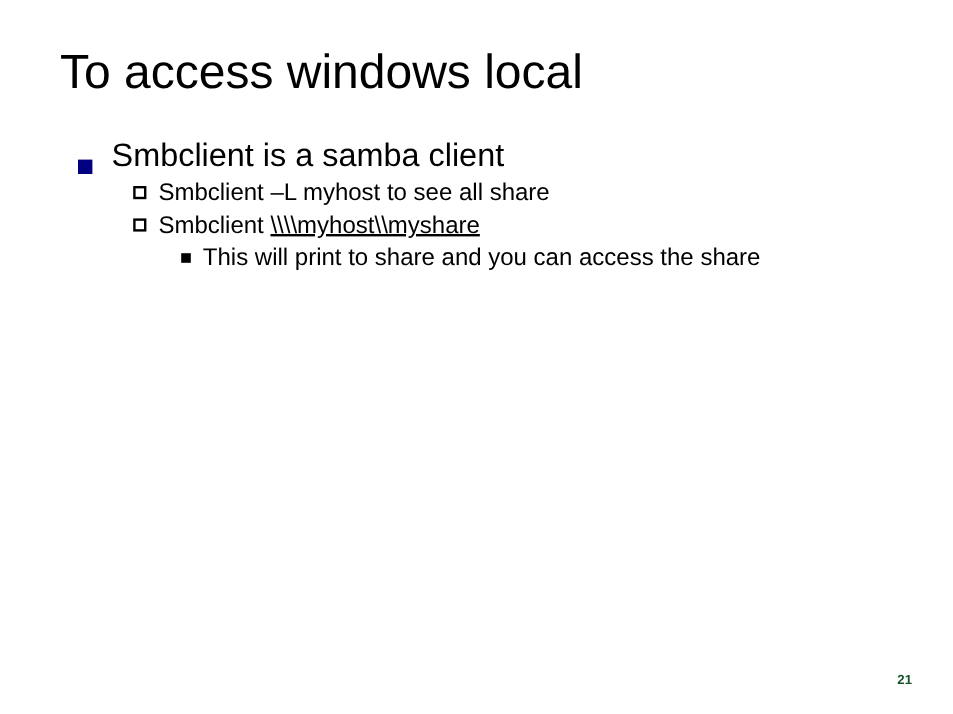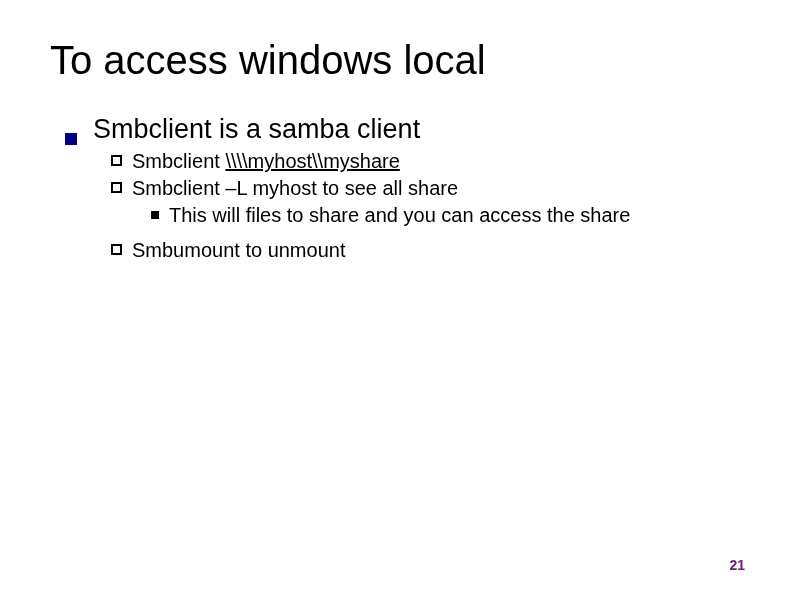--- a/index.html
+++ b/index.html
@@ -77,57 +77,51 @@
   .lvl3 .text {
     font-size: 20px;
     line-height: 1.25;
   }
   .underline {
     text-decoration: underline;
   }
   .page-number {
     position: absolute;
     bottom: 22px;
-    right: 49px;
-    font-size: 14px;
+    right: 34px;
+    font-size: 11px;
     font-weight: bold;
-    color: #701a75;
+    color: #14532d;
   }
 </style>
 </head>
 <body>
 
 <div class="slide-title">To access windows local</div>
 
 <div class="content">
 
   <div class="lvl1">
     <div class="bullet"></div>
     <div class="text">Smbclient is a samba client</div>
   </div>
   <div class="lvl2-group">
     <div class="lvl2">
       <div class="bullet"></div>
-      <div class="text"><span>Smbclient </span><span class="underline">\\\\myhost\\myshare</span></div>
+      <div class="text">Smbclient –L myhost to see all share</div>
     </div>
     <div class="lvl2">
       <div class="bullet"></div>
-      <div class="text">Smbclient –L myhost to see all share</div>
+      <div class="text"><span>Smbclient </span><span class="underline">\\\\myhost\\myshare</span></div>
     </div>
     <div class="lvl3-group">
       <div class="lvl3">
         <div class="bullet"></div>
-        <div class="text">This will files to share and you can access the share</div>
+        <div class="text">This will print to share and you can access the share</div>
       </div>
     </div>
   </div>
 
-  <div class="lvl2-group">
-    <div class="lvl2">
-      <div class="bullet"></div>
-      <div class="text">Smbumount to unmount</div>
-    </div>
-  </div>
 
 
 </div>
 
 <div class="page-number">21</div>
 
 </body></html>

